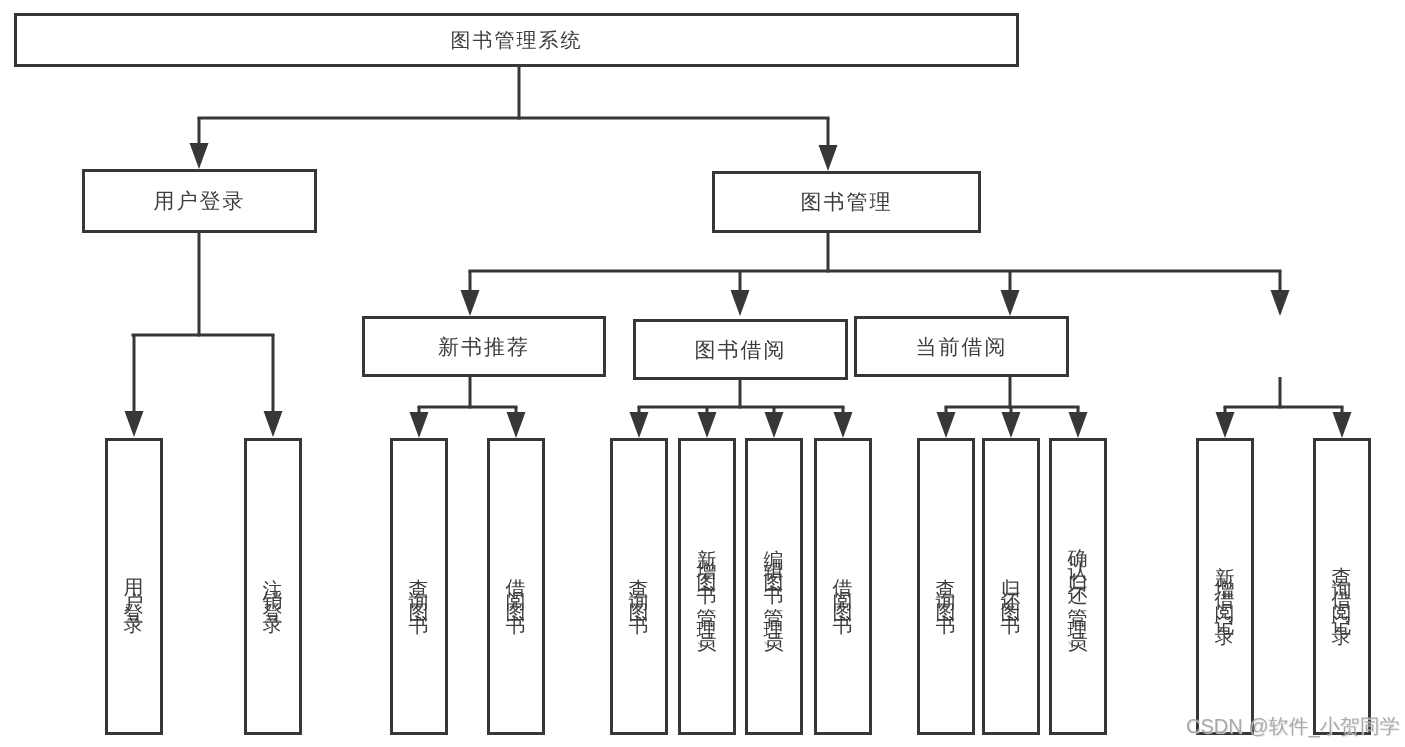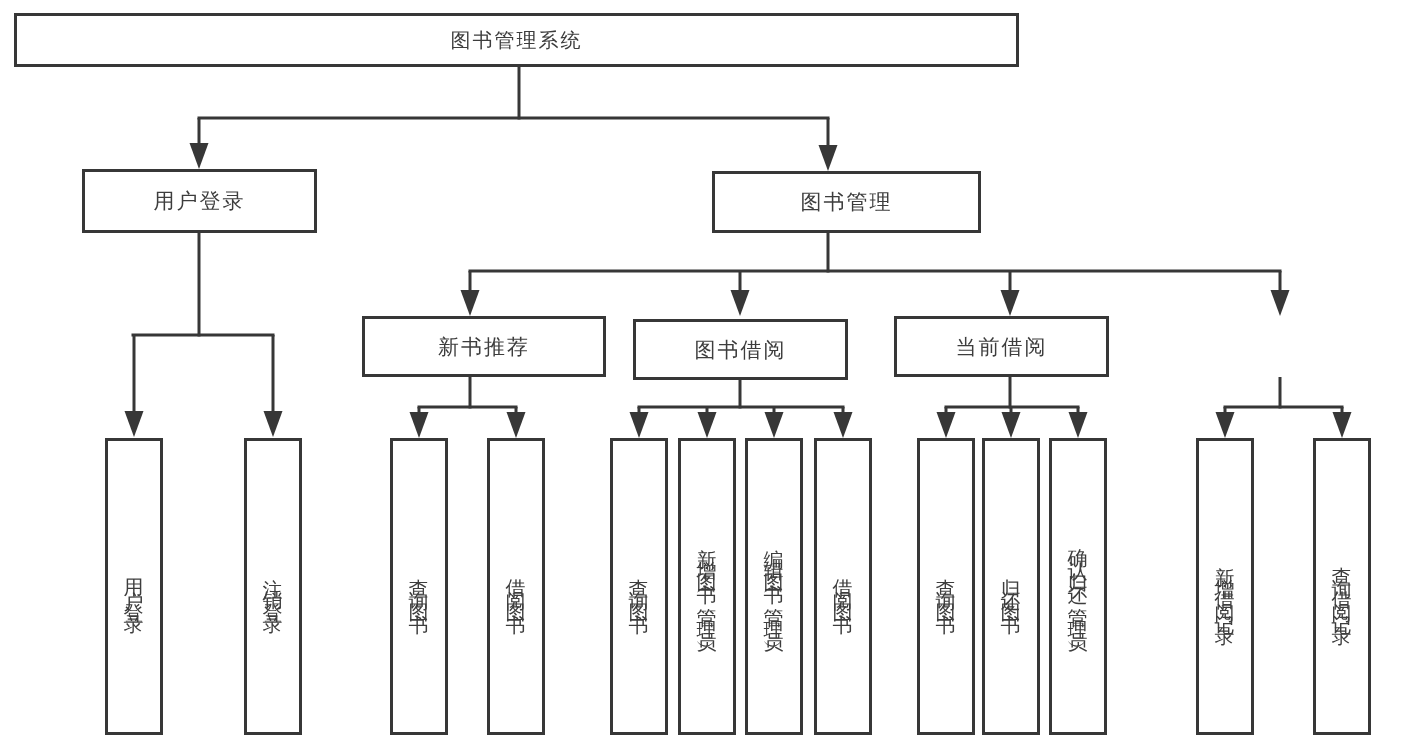--- a/index.html
+++ b/index.html
@@ -49,21 +49,21 @@
     letter-spacing: 12px;
     line-height: 1.1;
     white-space: nowrap;
   }
   
   #node-root            { left: 14px;   top: 13px;  width: 1005px; height: 54px; }
   #node-user-login      { left: 82px;   top: 169px; width: 235px;  height: 64px; }
   #node-book-mgmt       { left: 712px;  top: 171px; width: 269px;  height: 62px; }
   #node-new-recommend   { left: 362px;  top: 316px; width: 244px;  height: 61px; }
   #node-book-borrow     { left: 633px;  top: 319px; width: 215px;  height: 61px; }
-  #node-current-borrow  { left: 894px;  top: 316px; width: 215px;  height: 61px; }
+  #node-current-borrow  { left: 854px;  top: 316px; width: 215px;  height: 61px; }
   #node-borrow-record   { left: 1172px; top: 316px; width: 216px;  height: 61px; }
   .v-node { top: 438px; width: 58px; height: 297px; }
   #node-user-login-leaf    { left: 105px; }
   #node-logout-leaf        { left: 244px; }
   #node-query-book-1       { left: 390px; }
   #node-borrow-book-1      { left: 487px; }
   #node-query-book-2       { left: 610px; }
   #node-add-book-admin     { left: 678px; }
   #node-edit-book-admin    { left: 745px; }
   #node-borrow-book-2      { left: 814px; }
@@ -201,13 +201,14 @@
     <span class="vtext">确认归还（管理员）</span>
   </div>
 
   <div class="node v-node" id="node-add-borrow-record">
     <span class="vtext">新增借阅记录</span>
   </div>
   <div class="node v-node" id="node-query-borrow-record">
     <span class="vtext">查询借阅记录</span>
   </div>
 
+  <div id="watermark">CSDN @软件_小贺同学</div>
 </div>
 
 </body></html>

